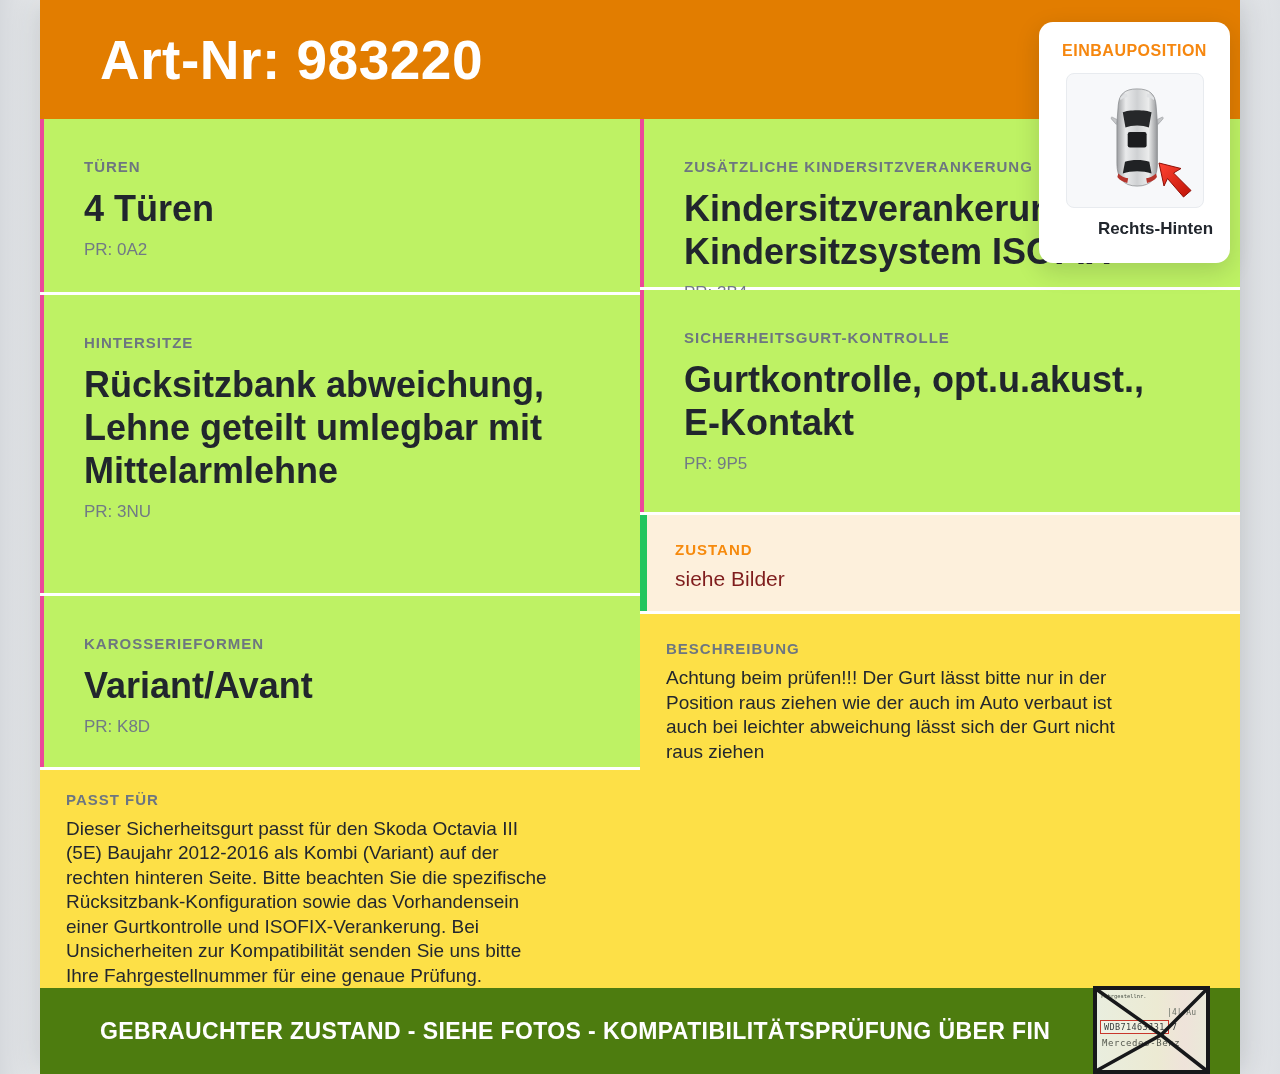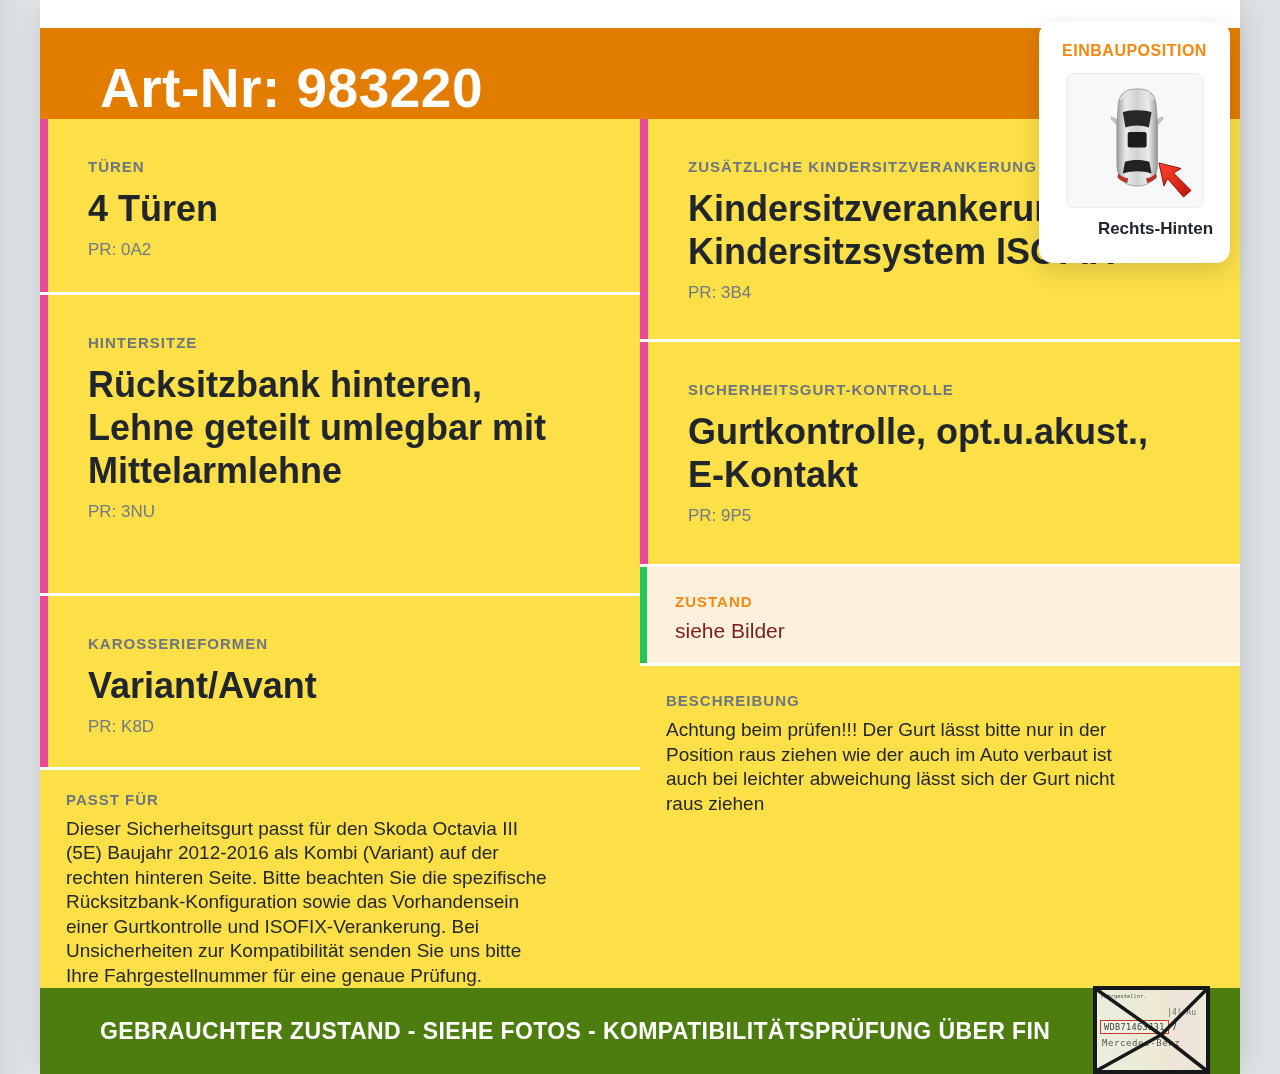--- a/index.html
+++ b/index.html
@@ -8,36 +8,36 @@
     font-family:"Liberation Sans","DejaVu Sans",sans-serif;
     background:linear-gradient(90deg,#d6d9dd 0%,#eef0f2 3.5%,#f1f2f4 50%,#e7e9ec 96%,#dde0e4 100%);
   }
   .content{
     position:absolute;left:40px;top:0;width:1200px;height:1074px;
     background:#ffffff;box-shadow:0 0 30px rgba(25,30,36,.22);
   }
   
   .header{
     position:absolute;left:0;top:0;width:1200px;height:119px;
-    background:#e27d00;display:flex;align-items:center;margin-top:28px;
+    background:#e27d00;display:flex;align-items:center;
   }
   .header h1{
     margin:0 0 0 60px;color:#ffffff;font-size:55px;font-weight:700;letter-spacing:.5px;
   }
   
   .main{position:absolute;left:0;top:119px;width:1200px;height:869px;display:flex;}
   .col{width:600px;display:flex;flex-direction:column;}
   .card{
-    background:#fde047;border-left:8px solid #ec4899;
+    background:#bef264;border-left:4px solid #ec4899;
     padding:40px 40px 0 40px;box-sizing:border-box;margin-bottom:3px;
   }
   .card.h180{height:180px;}
   .card.h268{height:312px;}
   .card.h177{height:177px;}
-  .card.h220{height:220px;}
+  .card.h220{height:168px;}
   .card.h222{height:222px;}
   .label{
     font-size:15px;line-height:15px;font-weight:700;color:#6d7680;
     letter-spacing:1px;margin-bottom:13px;white-space:nowrap;
   }
   .title{font-size:36px;line-height:43px;font-weight:700;color:#21262d;}
   .title div{white-space:nowrap;}
   .pr{font-size:17px;color:#717a85;margin-top:10px;}
   .card-zustand{
     background:#fdf0dc;border-left:7px solid #22c55e;height:96px;
@@ -100,21 +100,21 @@
 
     <div class="col">
       <div class="card h180">
         <div class="label">TÜREN</div>
         <div class="title">4 Türen</div>
         <div class="pr">PR: 0A2</div>
       </div>
       <div class="card h268">
         <div class="label">HINTERSITZE</div>
         <div class="title">
-          <div>Rücksitzbank hinteren,</div>
+          <div>Rücksitzbank abweichung,</div>
           <div>Lehne geteilt umlegbar mit</div>
           <div>Mittelarmlehne</div>
         </div>
         <div class="pr">PR: 3NU</div>
       </div>
       <div class="card h177">
         <div class="label">KAROSSERIEFORMEN</div>
         <div class="title">Variant/Avant</div>
         <div class="pr">PR: K8D</div>
       </div>

